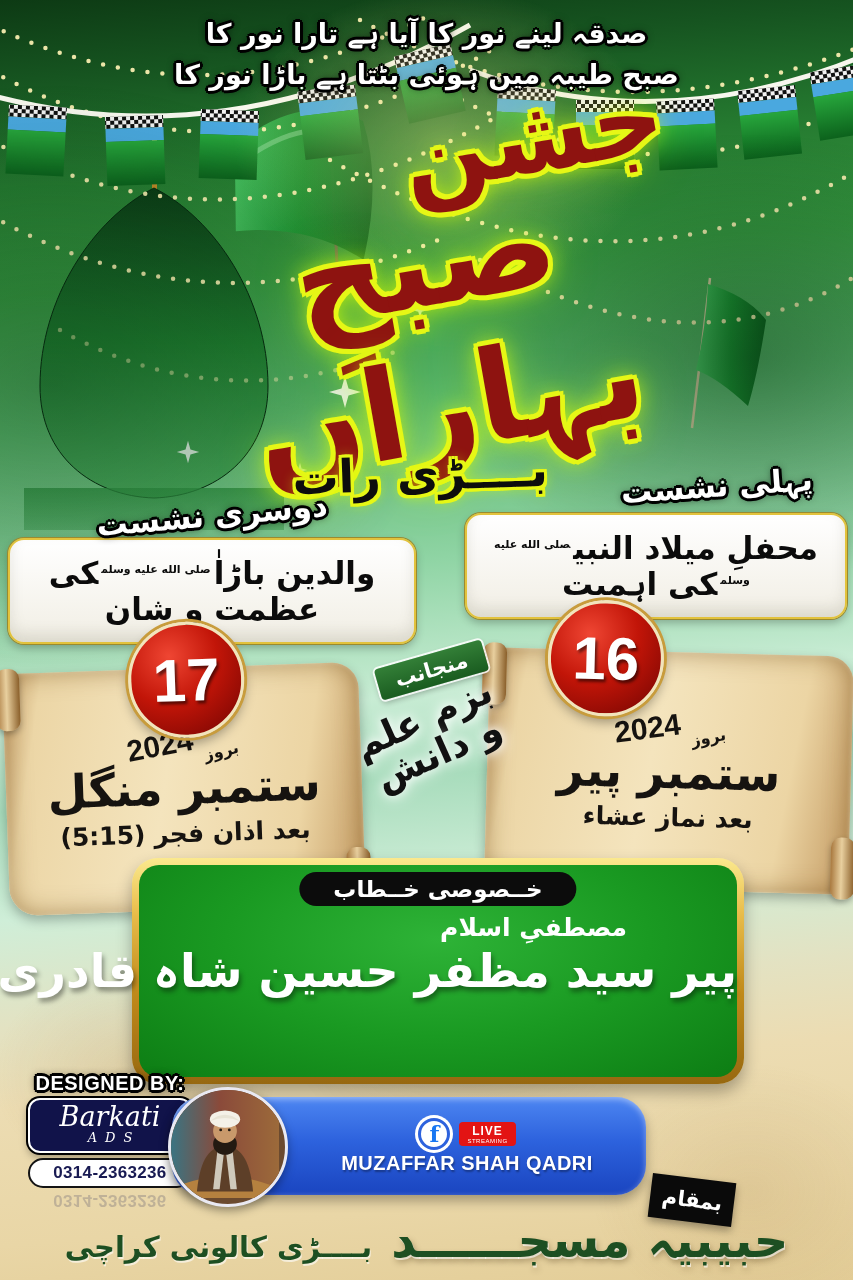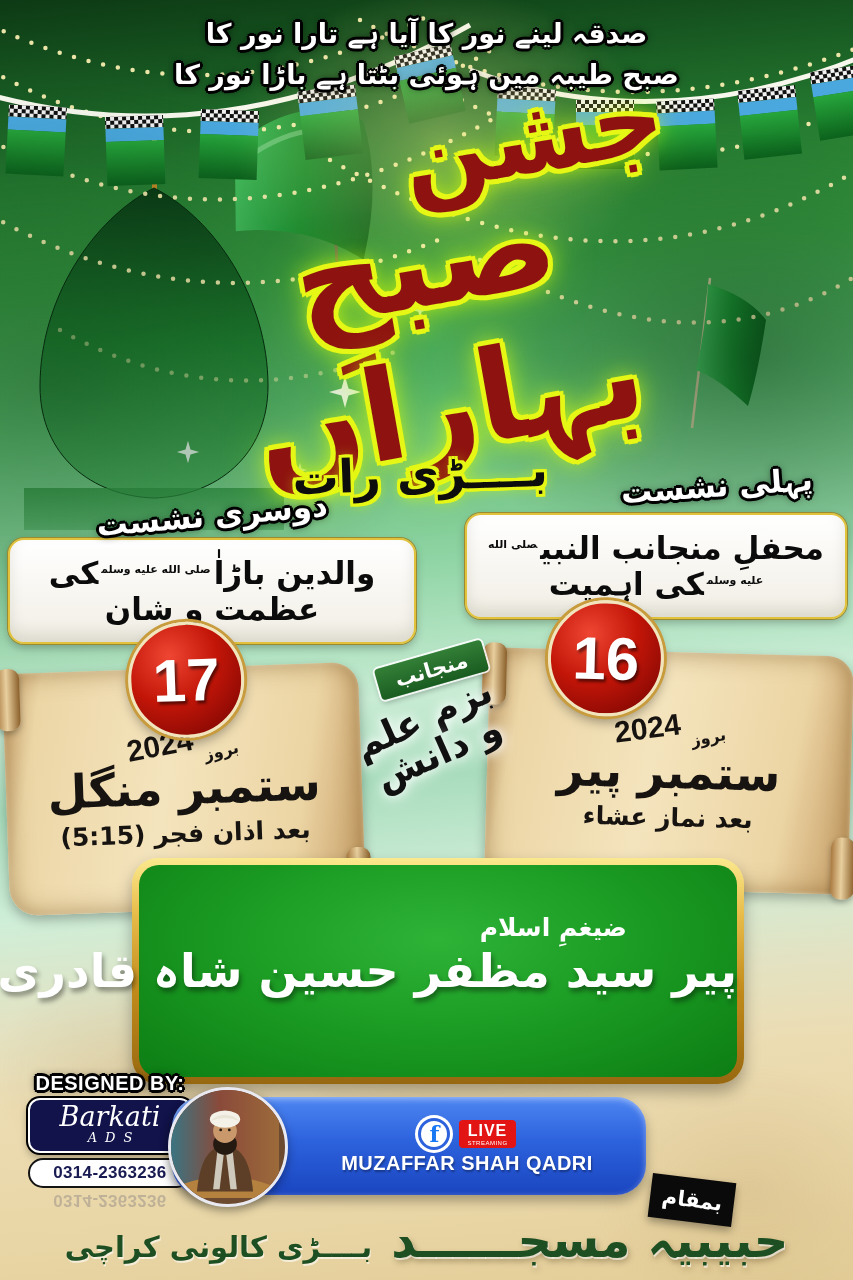--- a/index.html
+++ b/index.html
@@ -76,21 +76,21 @@
   .designer-suffix{font-family:"DejaVu Serif",serif;font-style:italic;font-size:13px;letter-spacing:8px;margin-top:-1px;padding-left:8px;}
   .designer-phone{margin:5px 2px 0;background:#fff;border:2px solid #141414;border-radius:999px;color:#181a52;font-weight:700;font-size:17px;padding:3px 2px;letter-spacing:.3px;}
   .phone-reflection{opacity:.2;transform:scaleY(-1);margin-top:2px;color:#181a52;font-weight:700;font-size:17px;letter-spacing:.3px;}
 
   .live-bar{position:absolute;top:1097px;left:172px;width:474px;height:98px;z-index:4;border-radius:30px;background:linear-gradient(180deg,#4d86f2 0%,#2d62dd 45%,#1a45c0 100%);box-shadow:0 6px 12px rgba(0,0,0,.3),inset 0 2px 6px rgba(255,255,255,.45);}
   .speaker-photo{position:absolute;left:-4px;top:-10px;width:114px;height:114px;border-radius:50%;border:3px solid #e9e9f2;overflow:hidden;background:#6b4a2f;box-shadow:0 4px 10px rgba(0,0,0,.35);}
   .live-content{margin-left:116px;height:100%;display:flex;flex-direction:column;align-items:center;justify-content:center;gap:2px;color:#fff;font-family:"Liberation Sans",sans-serif;}
   .live-row{display:flex;align-items:center;gap:9px;}
   .fb-icon{width:32px;height:32px;border-radius:50%;background:#fff;border:3px solid #2d62dd;box-shadow:0 0 0 3px #fff;display:flex;align-items:center;justify-content:center;color:#1877f2;font-weight:700;font-size:23px;font-family:"DejaVu Serif",serif;line-height:1;box-sizing:border-box;}
   .live-badge{background:#e31414;border-radius:4px;padding:3px 8px 2px;display:flex;flex-direction:column;align-items:center;line-height:1;}
-  .live-word{font-size:16px;font-weight:700;letter-spacing:1px;}
+  .live-word{font-size:12px;font-weight:700;letter-spacing:1px;}
   .streaming-word{font-size:6px;letter-spacing:.5px;margin-top:1px;}
   .allama{font-size:27px;font-weight:700;letter-spacing:.5px;text-shadow:1px 2px 2px rgba(0,0,0,.35);}
   .muzaffar{font-size:20px;font-weight:700;letter-spacing:.5px;text-shadow:1px 2px 2px rgba(0,0,0,.35);}
 
   .venue-tag{position:absolute;top:1178px;left:650px;z-index:5;background:#0a0a0a;color:#fff;transform:rotate(7deg);padding:10px 12px;font-size:21px;font-weight:700;direction:rtl;box-shadow:0 4px 8px rgba(0,0,0,.35);}
   .venue-line{position:absolute;bottom:12px;left:0;right:0;z-index:4;direction:rtl;text-align:center;color:#1d4f22;}
   .venue-name{font-size:48px;font-weight:700;text-shadow:1px 2px 0 rgba(255,255,255,.6),2px 4px 6px rgba(60,40,10,.35);}
   .venue-address{font-size:29px;font-weight:700;margin-right:14px;text-shadow:1px 2px 0 rgba(255,255,255,.6);}
 </style>
 </head>
@@ -235,21 +235,21 @@
 
   <div class="main-title">
     <div class="w1 glow-yellow">جشن</div>
     <div class="w2 glow-yellow">صبحِ بہاراں</div>
   </div>
   <div class="bari glow-yellow-sm">بــــڑی رات</div>
 
   <div class="session first">
     <div class="session-label outline-black">پہلی نشست</div>
     <div class="session-box">
-      <span>محفلِ منجانب النبی</span><span class="salawat">صلى الله عليه وسلم</span><span>کی اہمیت</span>
+      <span>محفلِ میلاد النبی</span><span class="salawat">صلى الله عليه وسلم</span><span>کی اہمیت</span>
     </div>
   </div>
 
   <div class="session second">
     <div class="session-label outline-black">دوسری نشست</div>
     <div class="session-box">
       <span>والدین باڑاٰ</span><span class="salawat">صلى الله عليه وسلم</span><span>کی عظمت و شان</span>
     </div>
   </div>
 
@@ -281,21 +281,22 @@
         <span class="scroll-broz">بروز</span>
         <span class="scroll-year">2024</span>
       </div>
       <div class="scroll-monthday">ستمبر منگل</div>
       <div class="scroll-time">بعد اذان فجر (5:15)</div>
     </div>
   </div>
 
   <div class="banner">
     <div class="banner-inner">
-      <div class="honorific">ضیغمِ اسلام</div>
+      <div class="khitab">خــصوصی خــطاب</div>
+      <div class="honorific">مصطفیِ اسلام</div>
       <div class="speaker-name">پیر سید مظفر حسین شاہ قادری</div>
     </div>
   </div>
 
   <div class="designed">
     <div class="designed-heading outline-black">DESIGNED BY:</div>
     <div class="designer-box">
       <div class="designer-name">Barkati</div>
       <div class="designer-suffix">ADS</div>
     </div>

